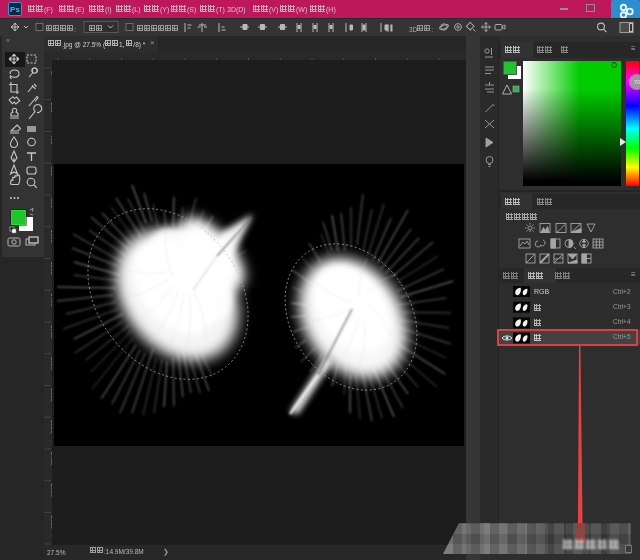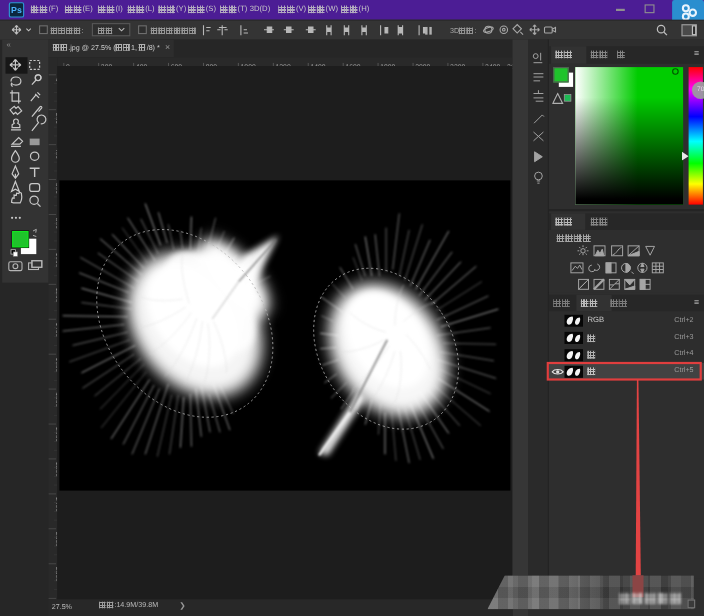--- a/index.html
+++ b/index.html
@@ -4,21 +4,21 @@
 *{margin:0;padding:0;box-sizing:border-box}
 html,body{width:640px;height:560px;overflow:hidden;background:#262626;font-family:"Liberation Sans",sans-serif}
 .ab{position:absolute}
 
 .z{display:inline-block;width:7px;height:7px;margin-right:1px;vertical-align:top;opacity:.82;
 background-image:repeating-linear-gradient(0deg,currentColor 0 1px,transparent 1px 2.4px),repeating-linear-gradient(90deg,currentColor 0 1px,transparent 1px 2.4px)}
 .menuitem,[style*="color:"]{line-height:7px}
 .z.s{width:6px;height:6px}
 .z.b{width:9.5px;height:10px;margin-right:2px}
 .lat{font-size:7px;vertical-align:middle;letter-spacing:0}
-#menubar{left:0;top:0;width:640px;height:18px;background:#4c1d95}
+#menubar{left:0;top:0;width:640px;height:18px;background:#be185d}
 #optbar{left:0;top:18px;width:640px;height:18px;background:#343434;border-top:1px solid #2b2b2b}
 #tabbar{left:44px;top:36px;width:422px;height:16px;background:#262626}
 #doctab{left:44px;top:36px;width:114px;height:16px;background:#2d2d2d;color:#d2d2d2}
 #hruler{left:52px;top:52px;width:414px;height:8px;background:#292929}
 #corner{left:44px;top:52px;width:8px;height:8px;background:#292929}
 #vruler{left:44px;top:60px;width:8px;height:485px;background:#292929}
 #paste{left:52px;top:60px;width:414px;height:485px;background:#1d1d1d}
 #image{left:54px;top:164px;width:410px;height:282px;background:#000}
 #toolbar{left:2px;top:36px;width:42px;height:221px;background:#333}
 #rightbg{left:466px;top:36px;width:174px;height:524px;background:#2e2e2e}

